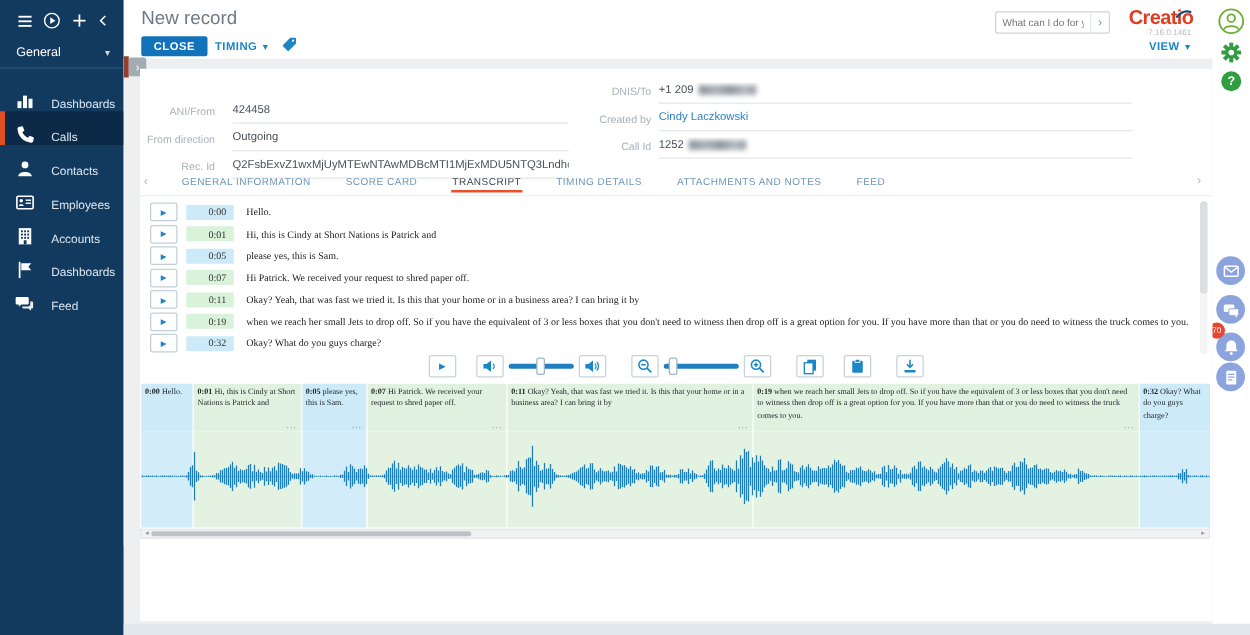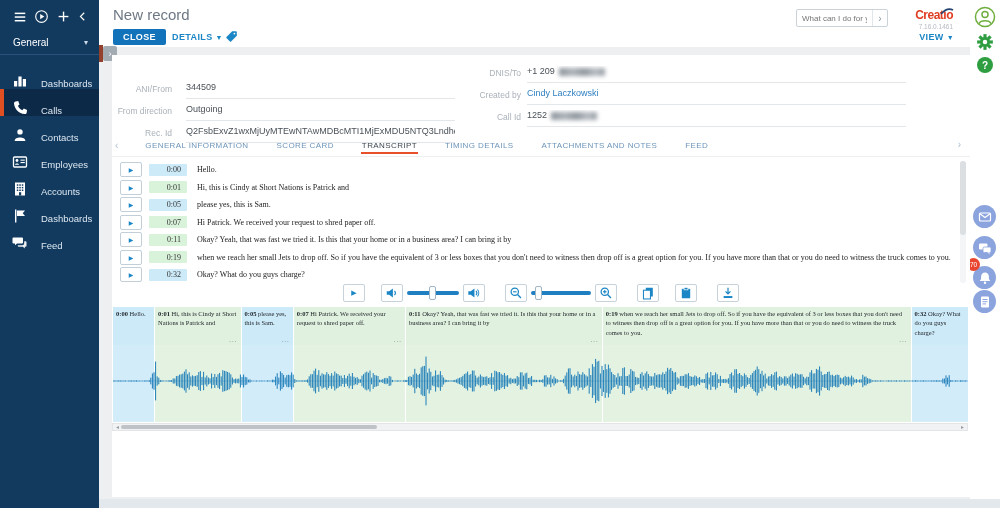--- a/index.html
+++ b/index.html
@@ -33,21 +33,21 @@
   .actions-btn .caret,.view-btn .caret{font-size:7px;}
   .tag-btn{left:126px;top:29px;cursor:pointer;}
   .view-btn{right:46px;top:32px;font-size:9px;font-weight:bold;letter-spacing:.4px;color:#1b86c5;cursor:pointer;}
 
   .search{left:697px;top:9px;width:92px;height:18px;border:1px solid #cbd3d9;border-radius:2px;
           display:flex;align-items:center;background:#fff;box-sizing:border-box;}
   .search input{border:0;outline:0;flex:1;min-width:0;font-size:8px;color:#68727c;padding:0 5px;font-family:inherit;background:transparent;}
   .search .arr{width:14px;align-self:stretch;border-left:1px solid #e1e6ea;color:#8a97a3;font-size:10px;
                display:flex;align-items:center;justify-content:center;}
   .logo{left:804px;top:7px;width:50px;text-align:right;}
-  .logo .word{font-size:12px;font-weight:bold;color:#e03c22;letter-spacing:-.5px;line-height:16px;position:relative;}
+  .logo .word{font-size:16px;font-weight:bold;color:#e03c22;letter-spacing:-.5px;line-height:16px;position:relative;}
   .logo .swoosh{position:absolute;right:-1px;top:-4px;}
   .logo .version{font-size:6.5px;color:#b4bac1;margin-top:0;}
 
   .sliver{left:0;top:45px;width:4px;height:17px;background:#93402c;}
   .handle{left:4px;top:46px;width:14px;height:15px;background:#a4acb3;border-radius:2px;color:#fff;
           font-size:9px;display:flex;align-items:center;justify-content:center;cursor:pointer;}
 
   
   .rail-avatar{right:4px;top:6px;cursor:pointer;}
   .rail-gear{right:6px;top:33px;cursor:pointer;}
@@ -227,21 +227,21 @@
           <span>Feed</span>
         </div>
       </div>
   </div>
 
   <div id="main">
     <div class="gray-band abs"></div>
 
     <div class="page-title abs">New record</div>
     <div class="close-btn abs">CLOSE</div>
-    <div class="actions-btn abs"><span>DETAILS</span> <span class="caret">▼</span></div>
+    <div class="actions-btn abs"><span>TIMING</span> <span class="caret">▼</span></div>
     <div class="tag-btn abs"><svg width="13" height="13" viewBox="0 0 16 16" fill="#1b86c5">
           <path d="M8.8,1.5 h4.7 a1,1 0 0 1 1,1 v4.7 l-7,7 a1,1 0 0 1 -1.4,0 L1.8,9.9 a1,1 0 0 1 0,-1.4 z"></path>
           <circle cx="11.6" cy="4.4" r="1.1" fill="#fff"></circle>
         </svg></div>
     <div class="view-btn abs"><span>VIEW</span> <span class="caret">▼</span></div>
 
     <div class="search abs">
       <input placeholder="What can I do for you?" style="">
       <span class="arr">›</span>
     </div>
@@ -302,21 +302,21 @@
           <rect x="5.5" y="9.4" width="3.5" height="1" fill="#8ca4de"></rect>
         </svg>
       </div>
     <div class="badge abs">70</div>
 
     <div class="card">
 
       <div class="fcol fcol-left" id="fields-left">
           <div class="frow">
             <div class="flabel">ANI/From</div>
-            <div class="fval">344509</div>
+            <div class="fval">424458</div>
           </div>
           <div class="frow">
             <div class="flabel">From direction</div>
             <div class="fval">Outgoing</div>
           </div>
           <div class="frow">
             <div class="flabel">Rec. Id</div>
             <div class="fval">Q2FsbExvZ1wxMjUyMTEwNTAwMDBcMTI1MjExMDU5NTQ3Lndhdg==</div>
           </div>
         </div>

